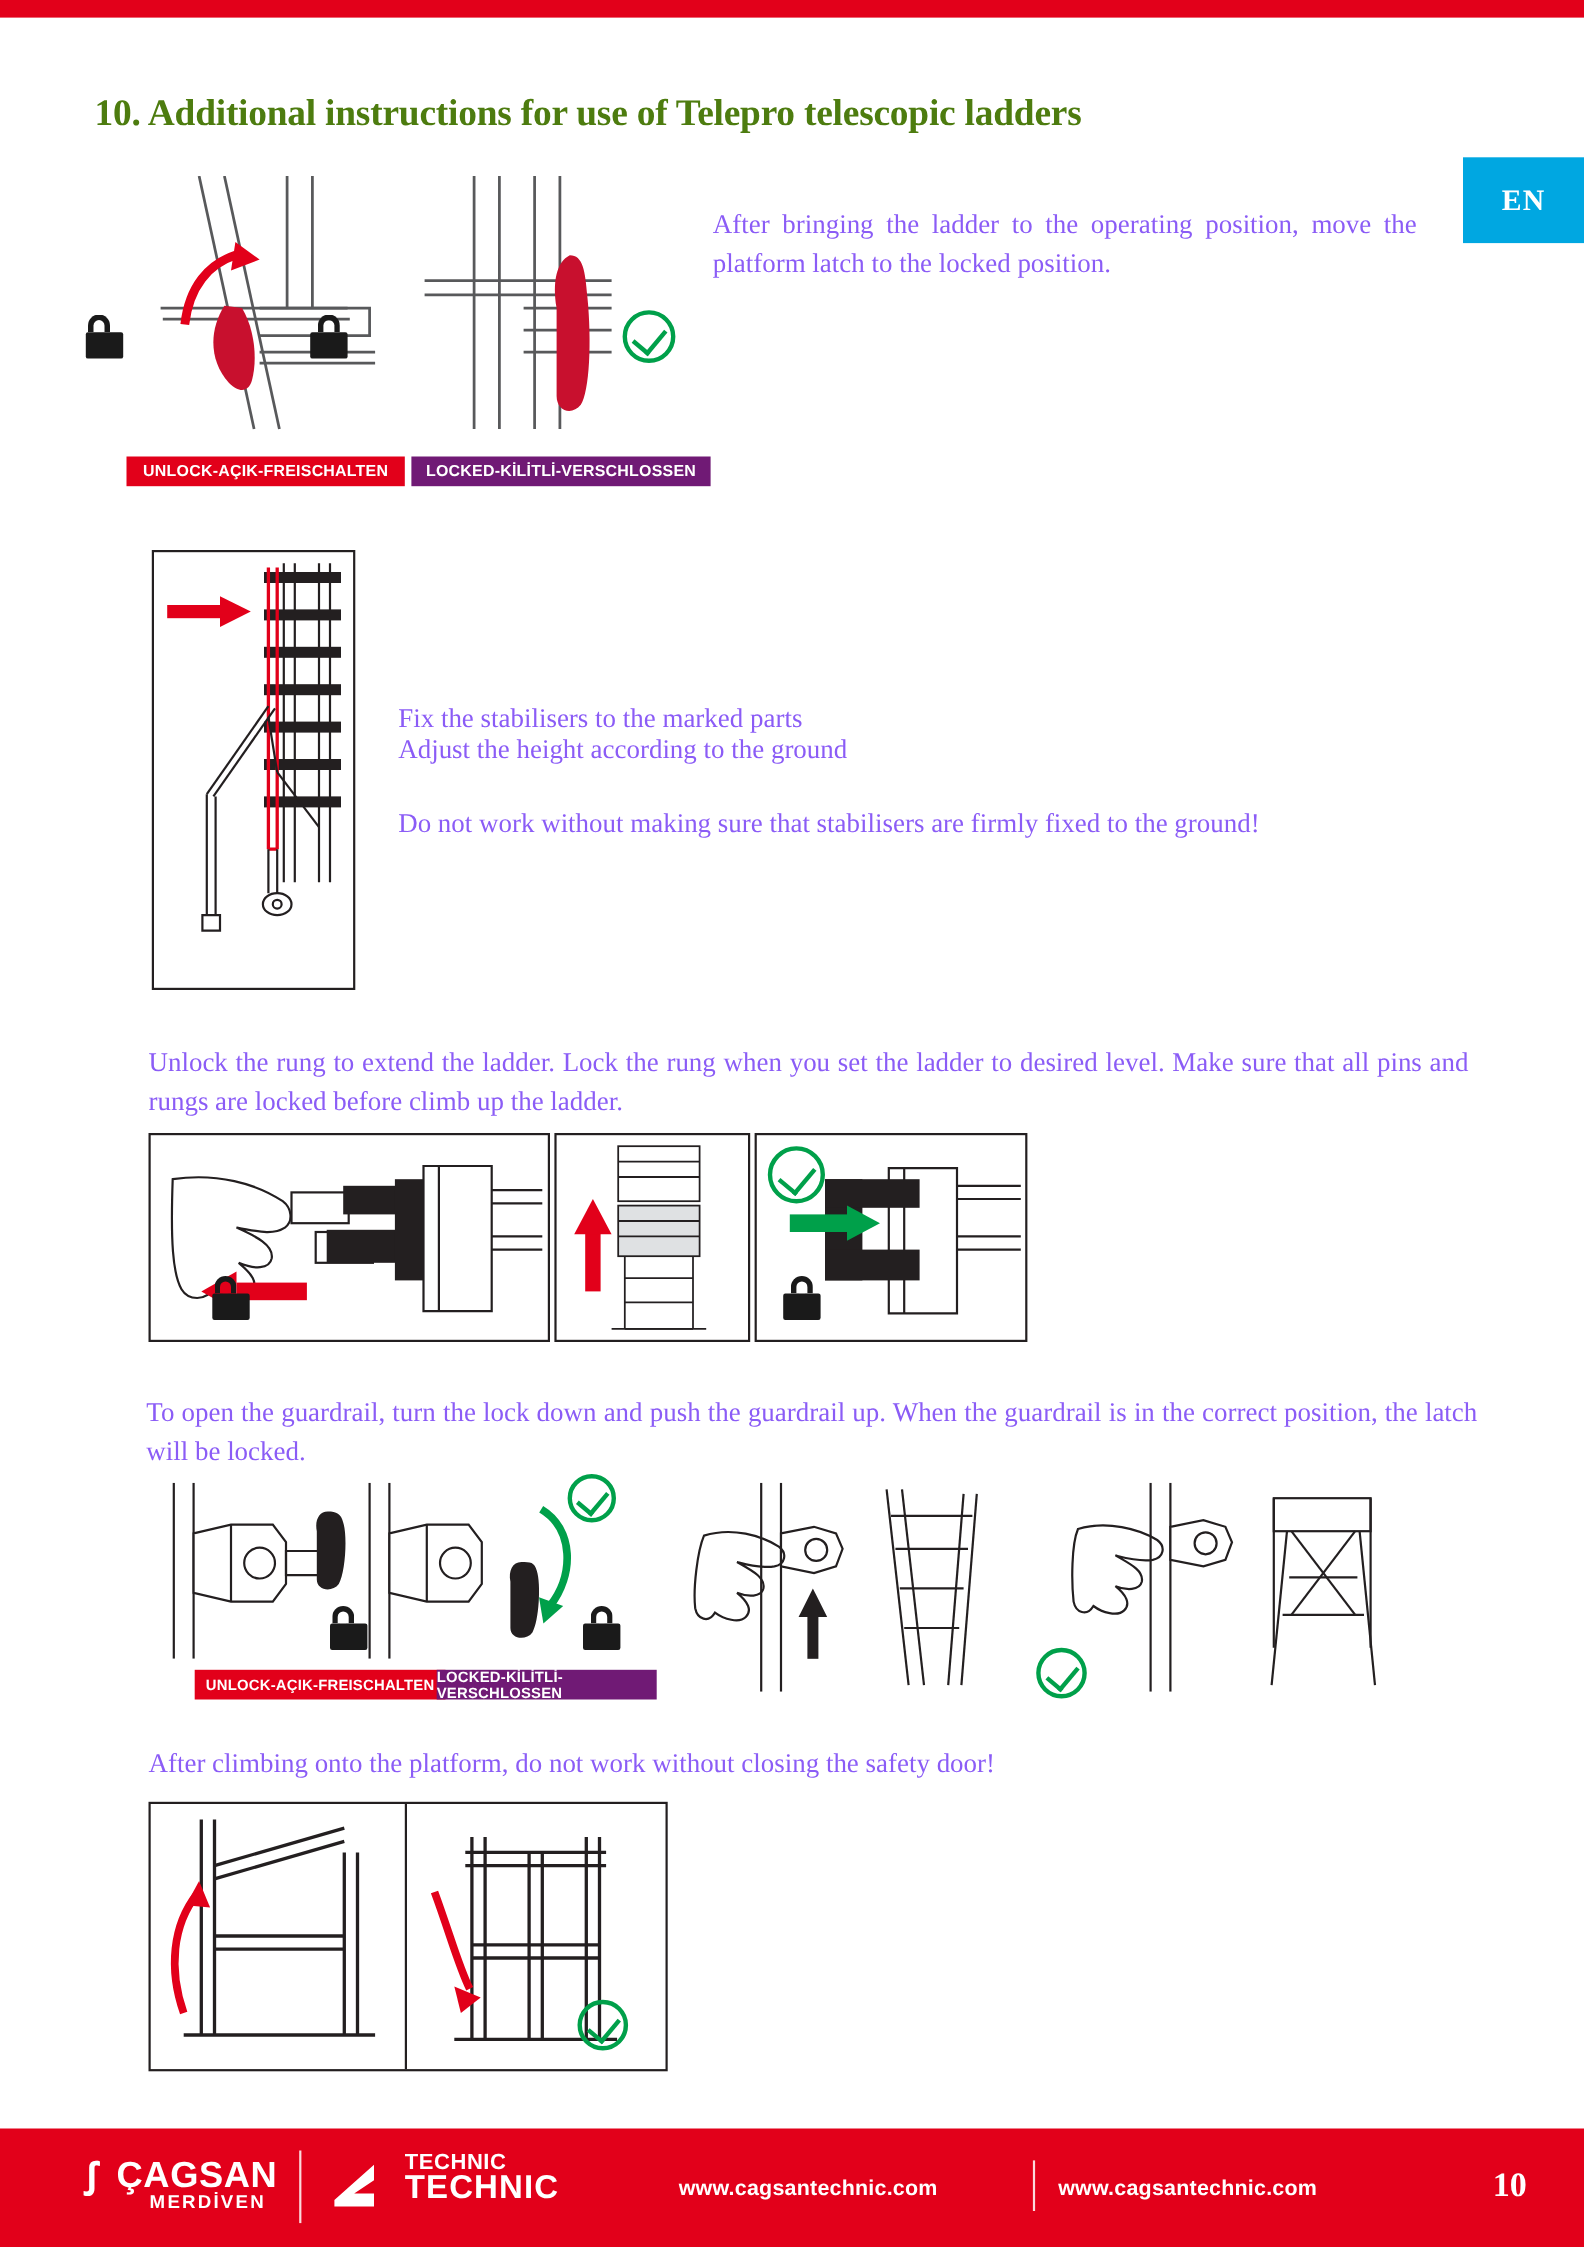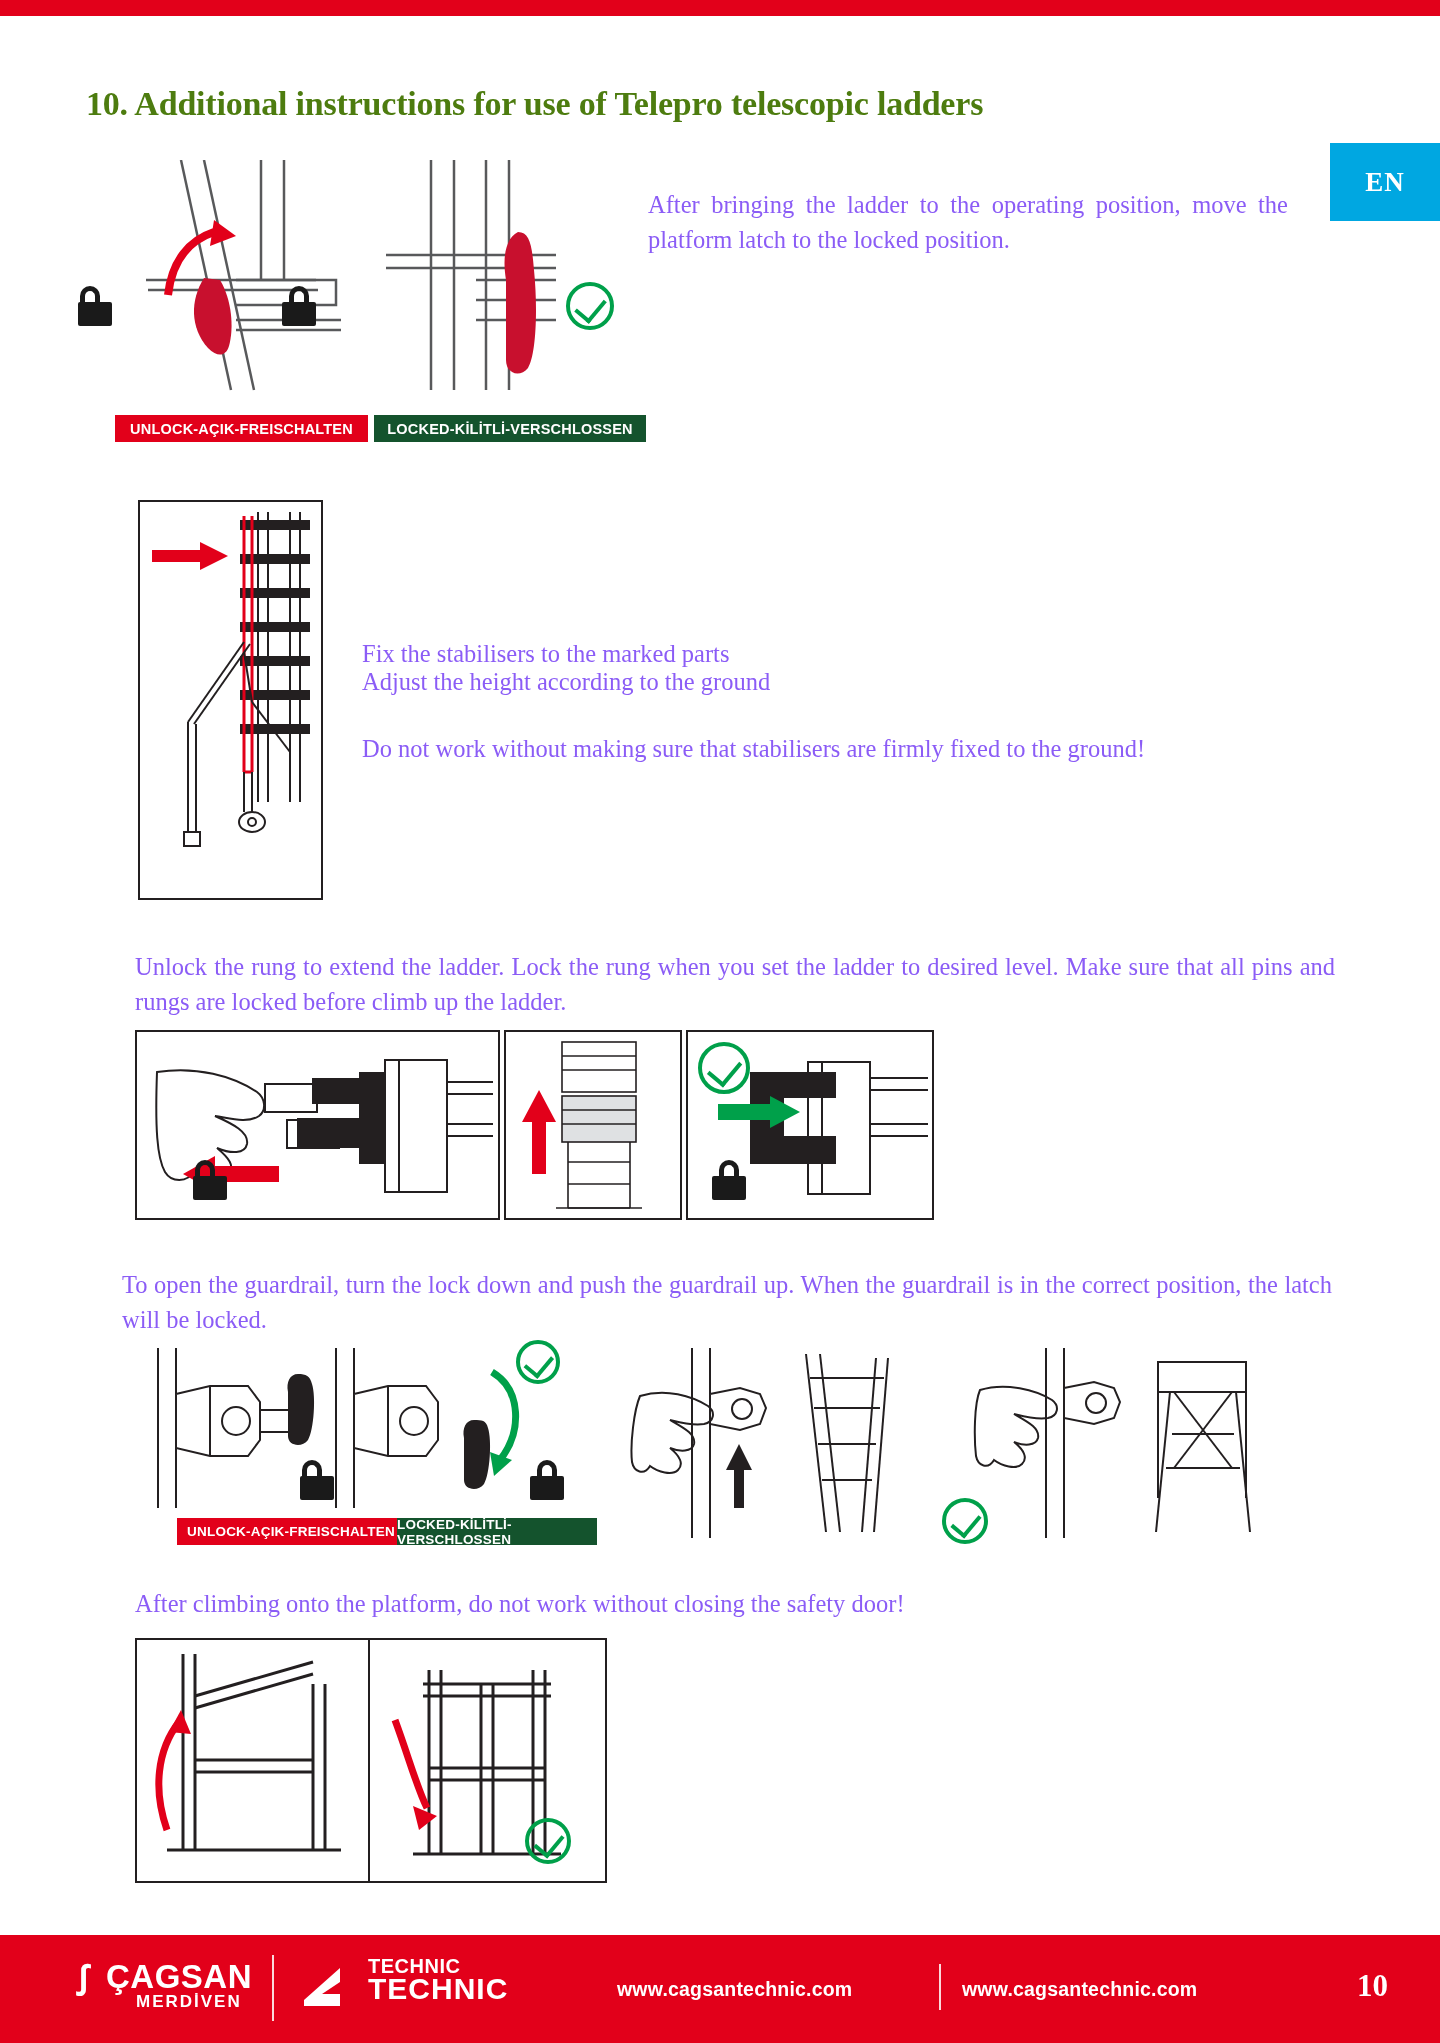--- a/index.html
+++ b/index.html
@@ -40,35 +40,35 @@
     position:absolute;
     font-family:Liberation Serif, serif;
     font-size:24.5px; line-height:1.42; color:#8b5cf6;
     text-align:justify;
   }
   #p-latch   { left:648px; top:188px; width:640px; }
   #p-fix     { left:362px; top:598px; width:930px;margin-top:39px; }
   #p-adjust  { left:362px; top:665px; width:930px; }
   #p-stab    { left:362px; top:732px; width:930px; }
   #p-unlock  { left:135px; top:950px; width:1200px; }
-  #p-guard   { left:122px; top:1268px; width:1210px; }
+  #p-guard   { left:133px; top:1268px; width:1210px; }
   #p-door    { left:135px; top:1587px; width:1200px; }
 
   
   .fig { position:absolute; background:#ffffff; }
   .bordered { border:2px solid #231f20; }
 
   
   .chip {
     position:absolute; height:27px; display:flex; align-items:center; justify-content:center;
     font-family:"Liberation Sans", sans-serif; font-weight:bold;
     font-size:14.5px; color:#ffffff; letter-spacing:0.2px;margin-left:29px;
   }
   .chip.red   { background:#e2001a; }
-  .chip.green { background:#14532d; }
+  .chip.green { background:#701a75; }
 
   
   .lock { position:absolute; }
   .lock .body { position:absolute; background:#1a1a1a; border-radius:2px; }
   .lock .shackle {
     position:absolute; border:5px solid #1a1a1a; border-bottom:none;
     border-top-left-radius:50px; border-top-right-radius:50px;
   }
 
   

